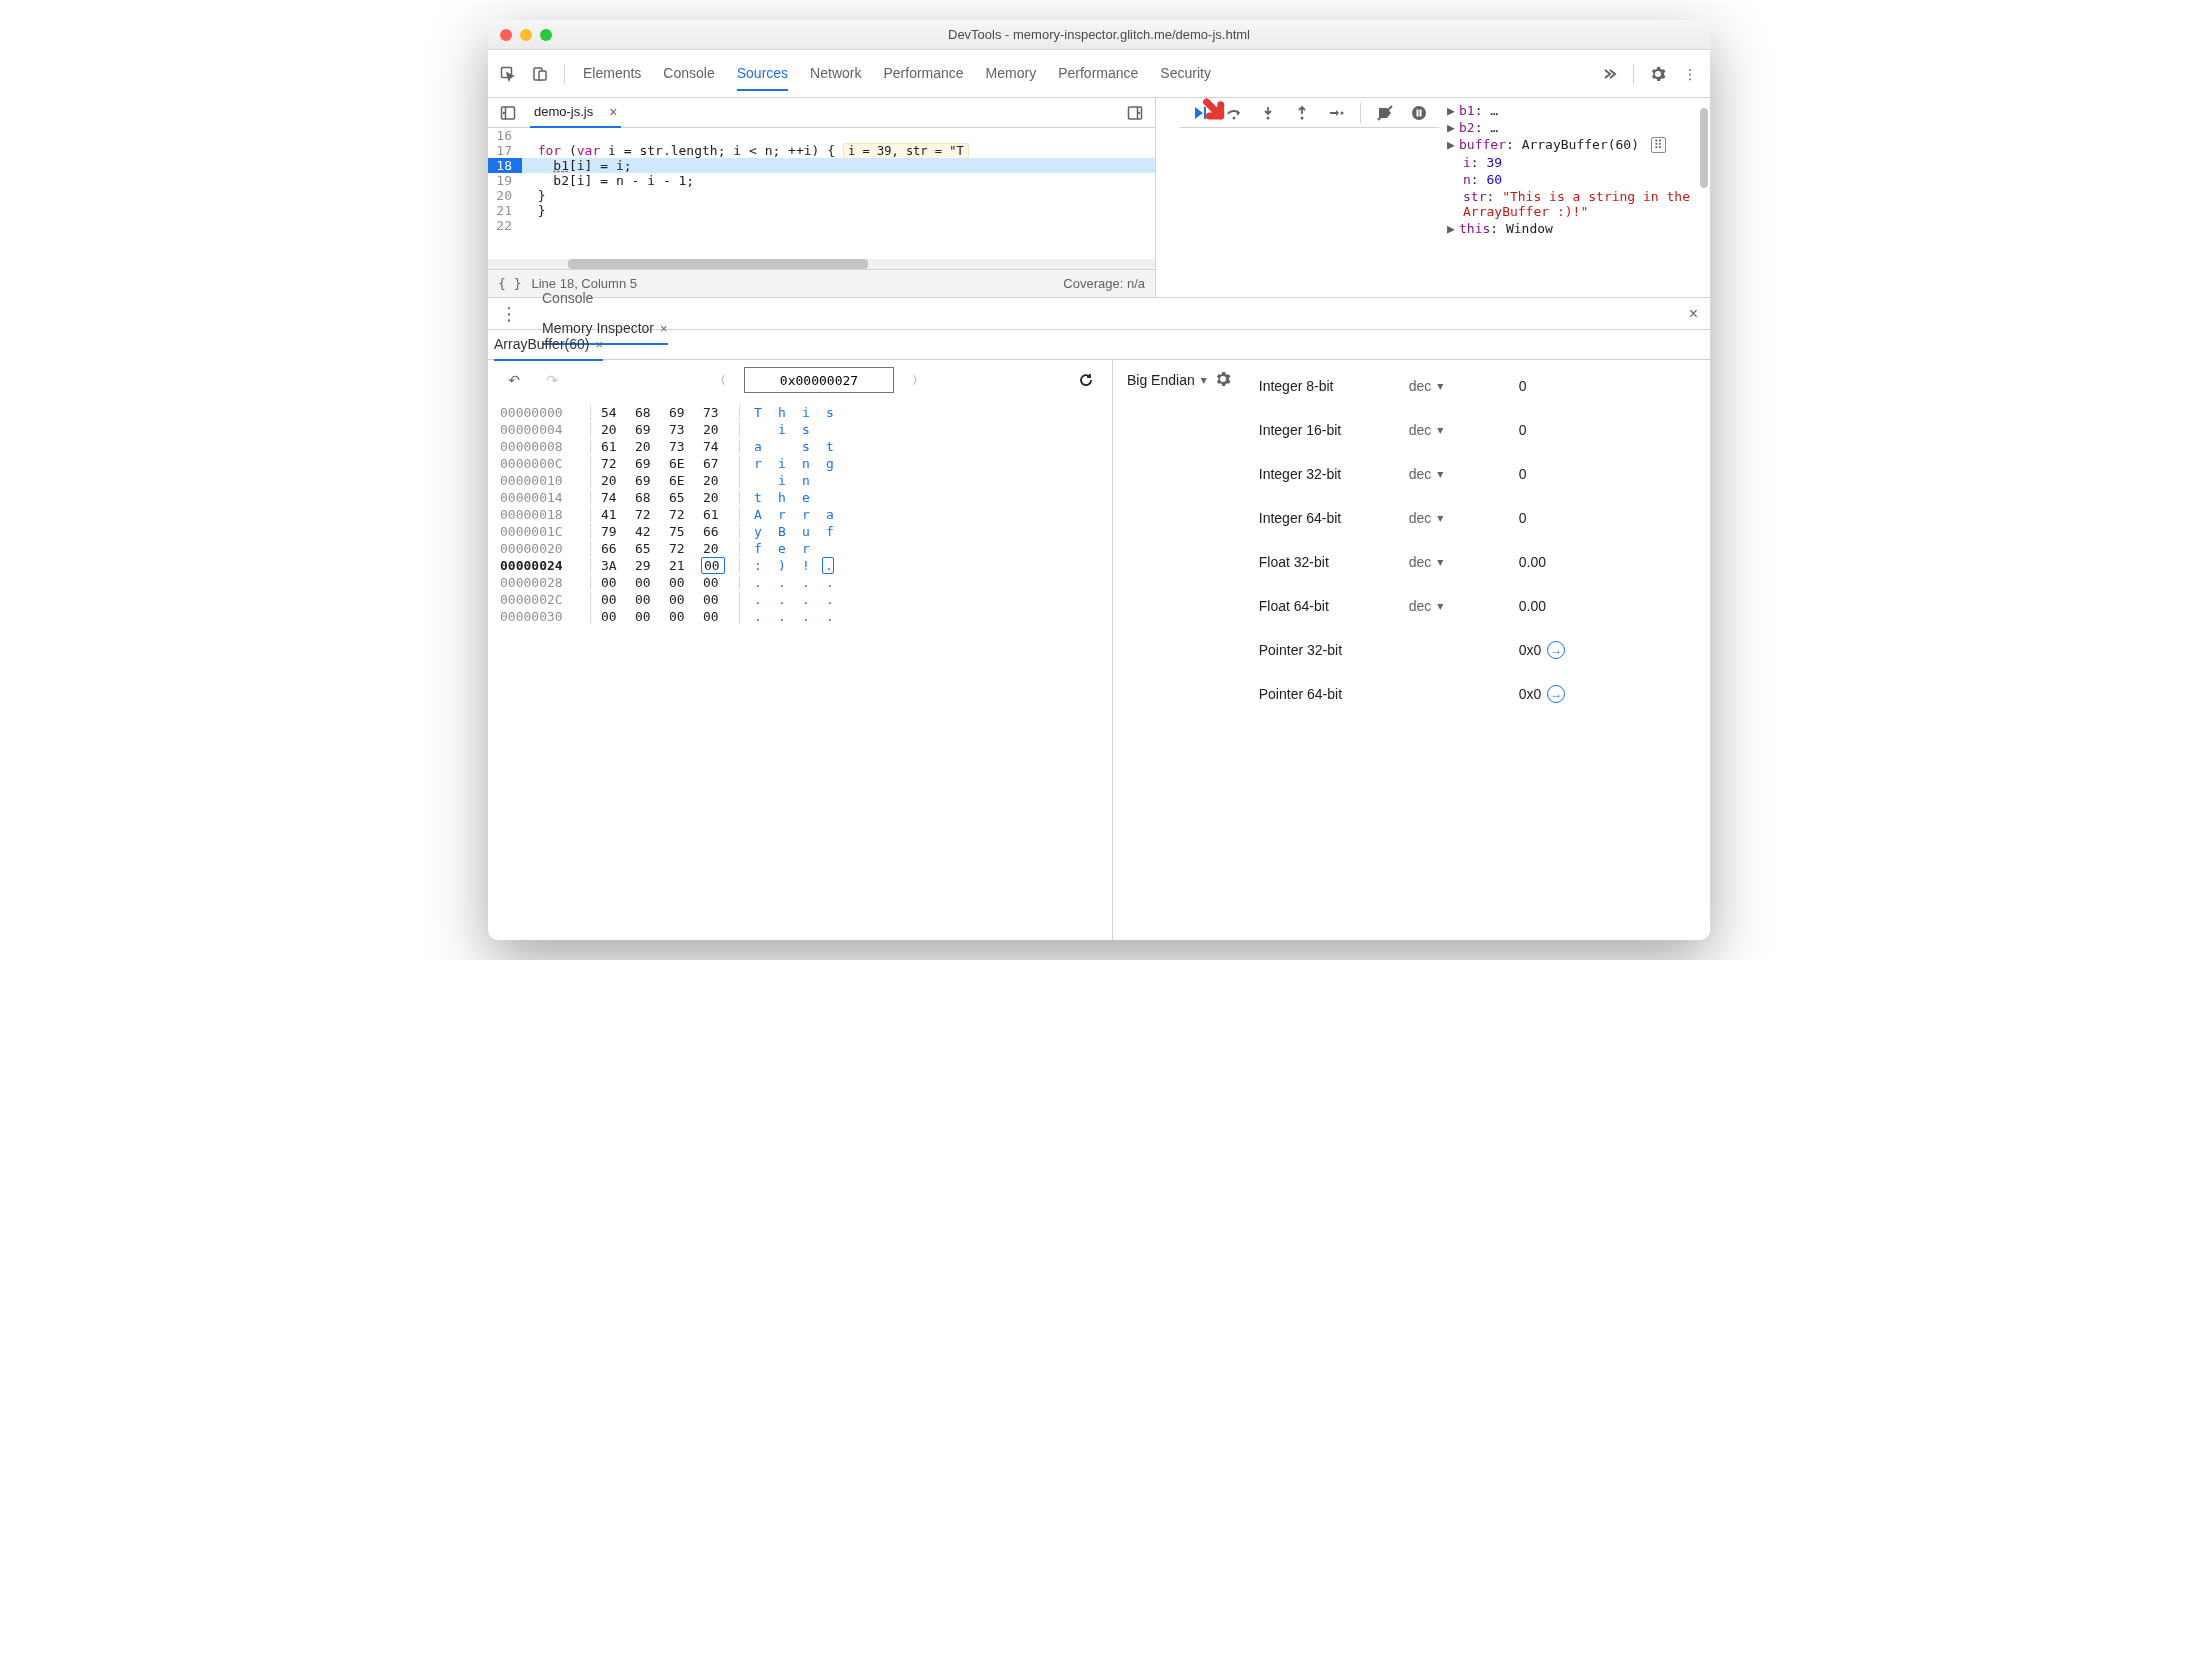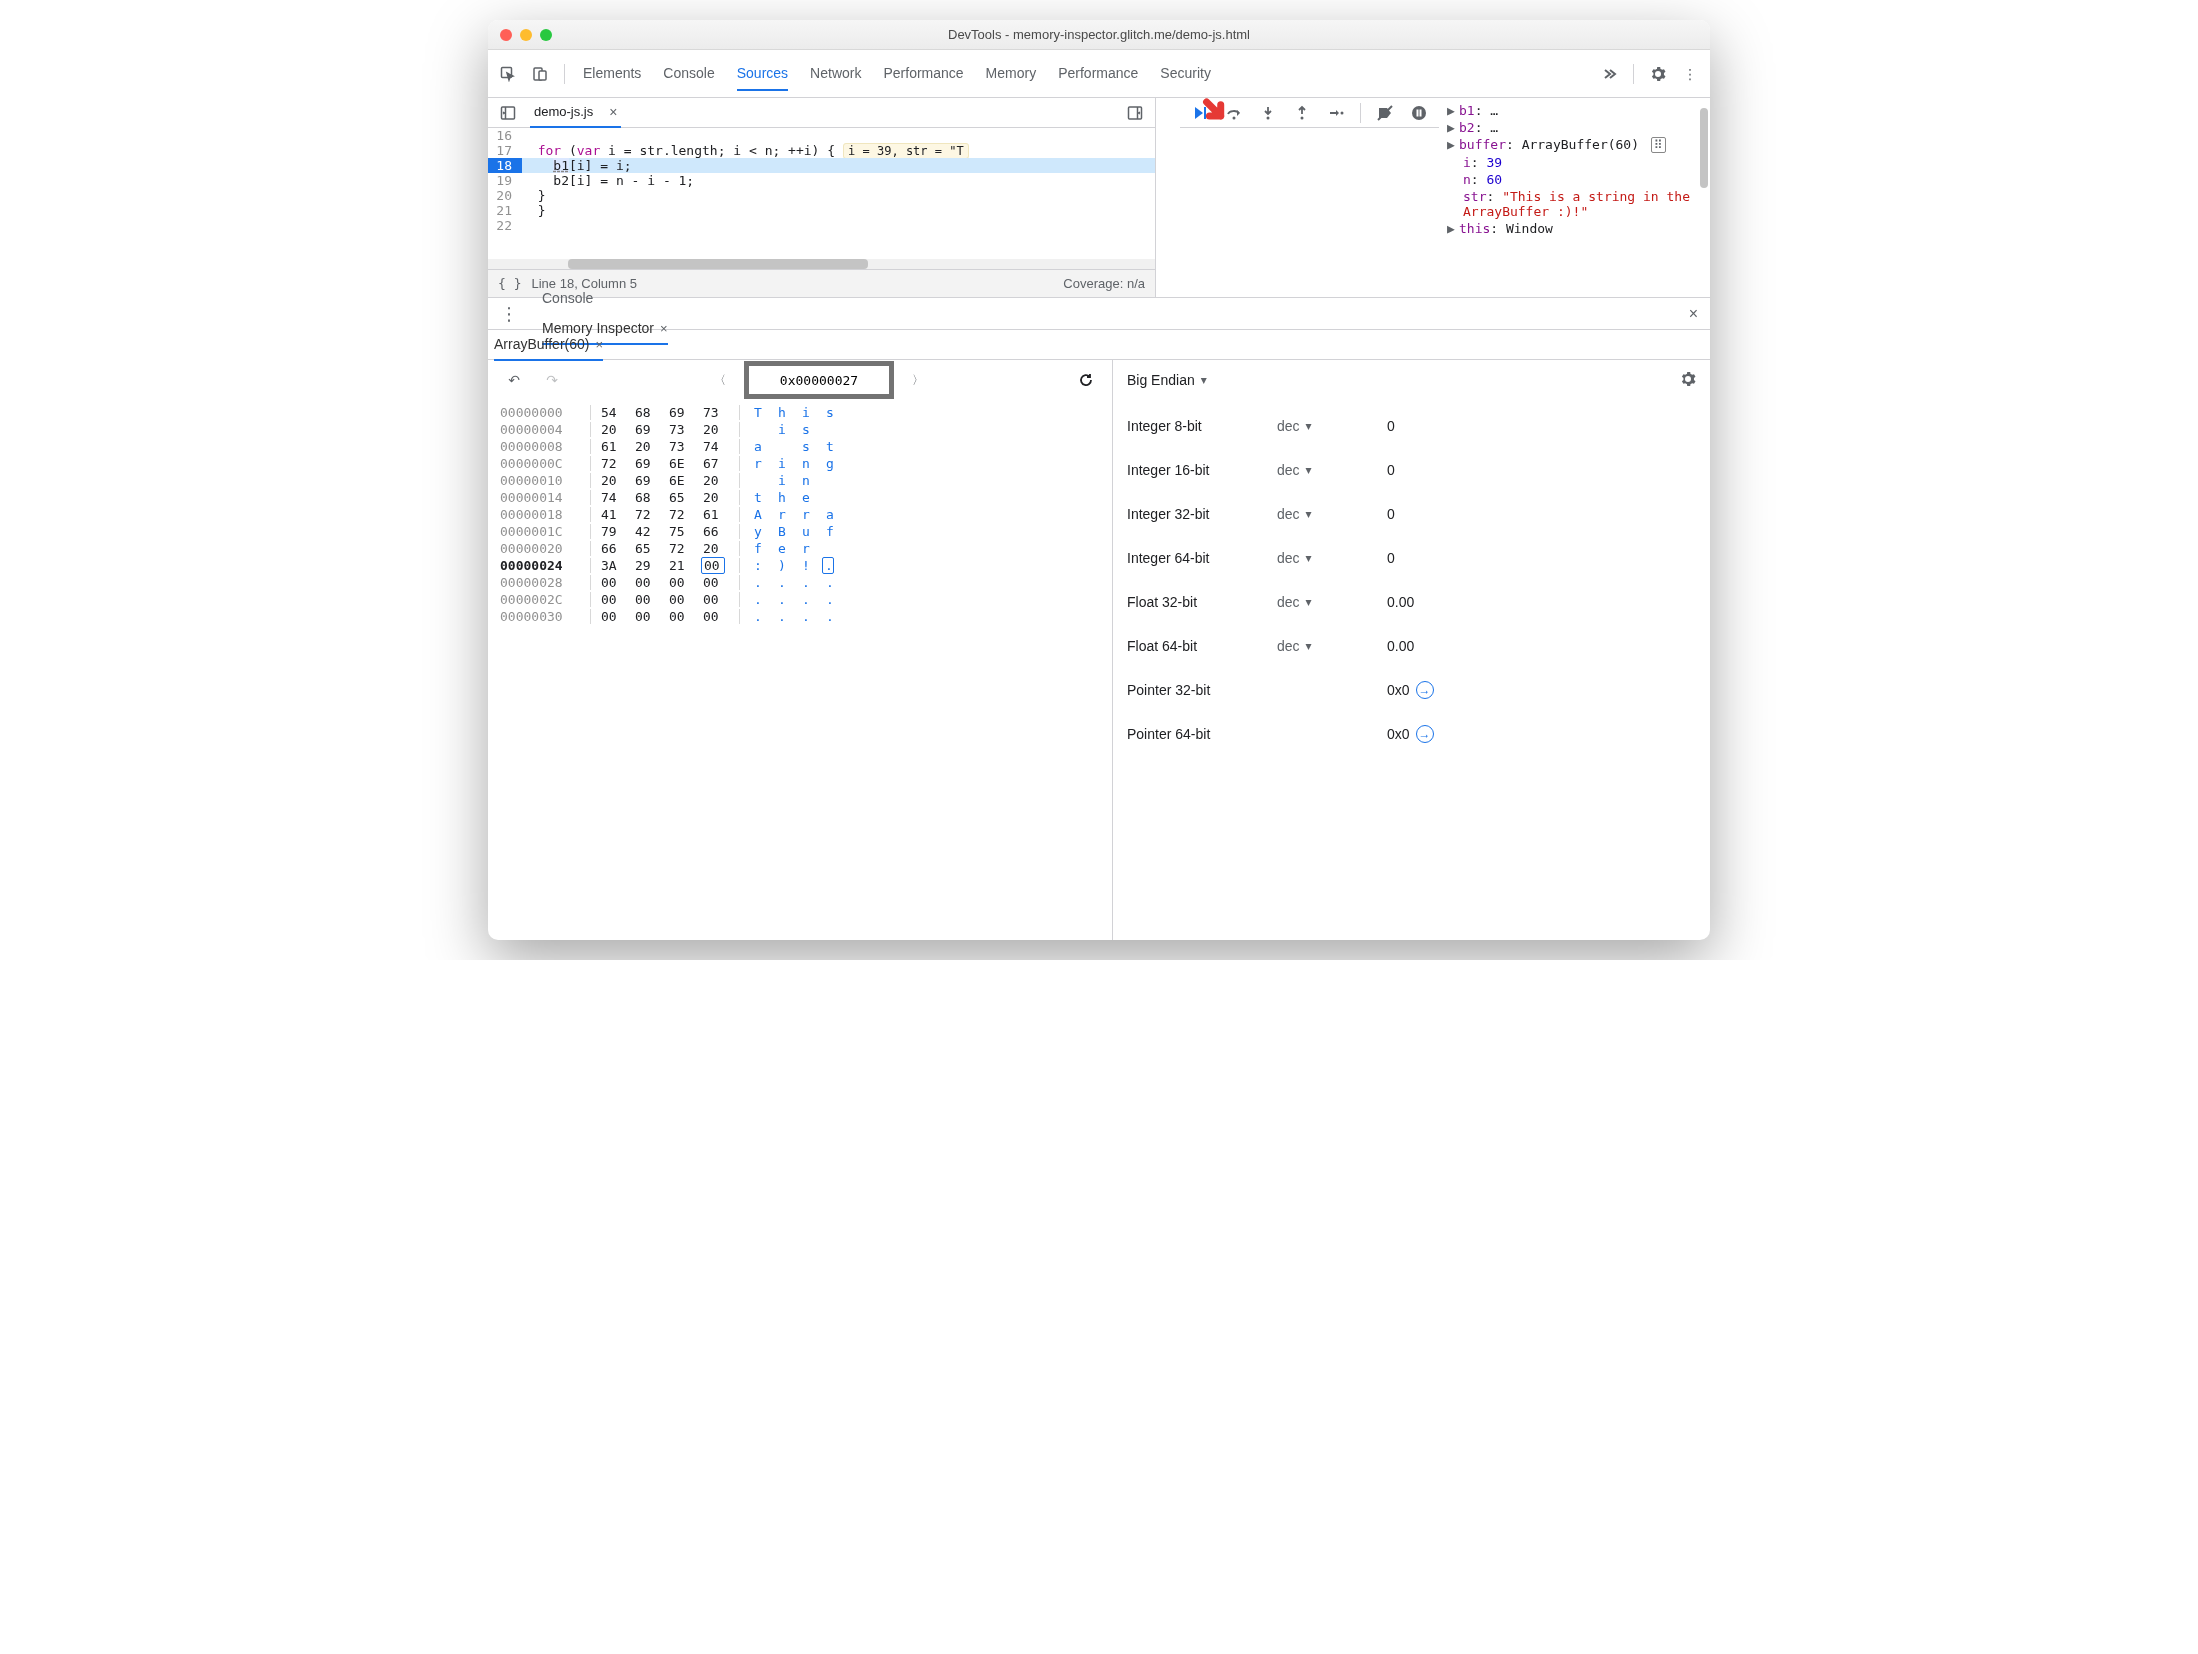--- a/index.html
+++ b/index.html
@@ -54,33 +54,33 @@
 .dtab { font-size:14px; color:#5f6368; padding:7px 0; cursor:pointer; display:flex; align-items:center; gap:6px; }
 .dtab.active { color:#333; border-bottom: 2px solid #1a73e8; margin-bottom:-1px; }
 .dtab .close-x{font-size:13px;color:#5f6368;cursor:pointer;}
 .drawer-subtabs { height: 30px; border-bottom:1px solid #d2d2d6; display:flex; align-items:center; padding:0 6px; gap:14px; }
 .drawer-close { margin-left:auto; margin-right:6px; font-size:16px; color:#5f6368; cursor:pointer; }
 
 .mi-body { flex:1; display:flex; min-height:0; }
 .hex-pane { width: 625px; border-right:1px solid #d2d2d6; display:flex; flex-direction:column; }
 .hex-toolbar { height:40px; display:flex; align-items:center; padding:0 12px; gap:10px; }
 .hex-toolbar .spacer { flex:1; }
-.addr-input { width:150px; height:38px; border:5px solid #737373; text-align:center; font-family:Menlo,monospace; font-size:13px; }
+.addr-input { width:150px; height:26px; border:1px solid #737373; text-align:center; font-family:Menlo,monospace; font-size:13px; }
 .hex-grid { flex:1; overflow:auto; font-family: Menlo,Consolas,monospace; font-size:13px; padding:4px 12px; }
 .hex-row { display:flex; gap:0; padding:1px 0; align-items:center; }
 .hex-addr { width:90px; color:#919191; }
 .hex-addr.bold { color:#202124; font-weight:600; }
 .hex-bytes { width: 150px; display:flex; gap: 10px; border-left:1px solid #d8d8d8; border-right:1px solid #d8d8d8; padding-left:10px; padding-right:10px; }
 .hex-bytes span { width:24px; text-align:left; }
 .hex-bytes .sel { border:1px solid #1a73e8; border-radius:2px; padding:0 2px; margin:-1px -2px; }
 .hex-ascii { padding-left: 12px; display:flex; gap: 12px; color:#1a73e8; }
 .hex-ascii span { width:12px; text-align:center; }
 .hex-ascii .sel { border:1px solid #1a73e8; border-radius:2px; padding:0 2px; margin:-1px -2px; }
 
-.value-pane { flex:1; display:flex; flex-direction:column; }
+.value-pane { flex:1; display:flex; }
 .vp-toolbar { height:40px; display:flex; align-items:center; padding:0 14px; gap:8px; }
 .vp-toolbar select, .endian-dd { border:none; font-size:14px; color:#202124; background:transparent; }
 .endian-dd { display:flex; align-items:center; gap:6px; cursor:pointer; }
 .gear { margin-left:auto; color:#5f6368; cursor:pointer; }
 .vp-body { flex:1; overflow:auto; padding: 4px 14px; }
 .vp-row { display:grid; grid-template-columns: 150px 110px 150px; align-items:center; height: 44px; font-size:14px; }
 .vp-type { color:#202124; }
 .vp-mode { color:#5f6368; display:flex; align-items:center; gap:6px; cursor:pointer; }
 .vp-val { color:#202124; display:flex; align-items:center; gap:6px; }
 .jump-icon { color:#1a73e8; width:18px; height:18px; border:1.5px solid #1a73e8; border-radius:50%; display:inline-flex; align-items:center; justify-content:center; font-size:12px; }

